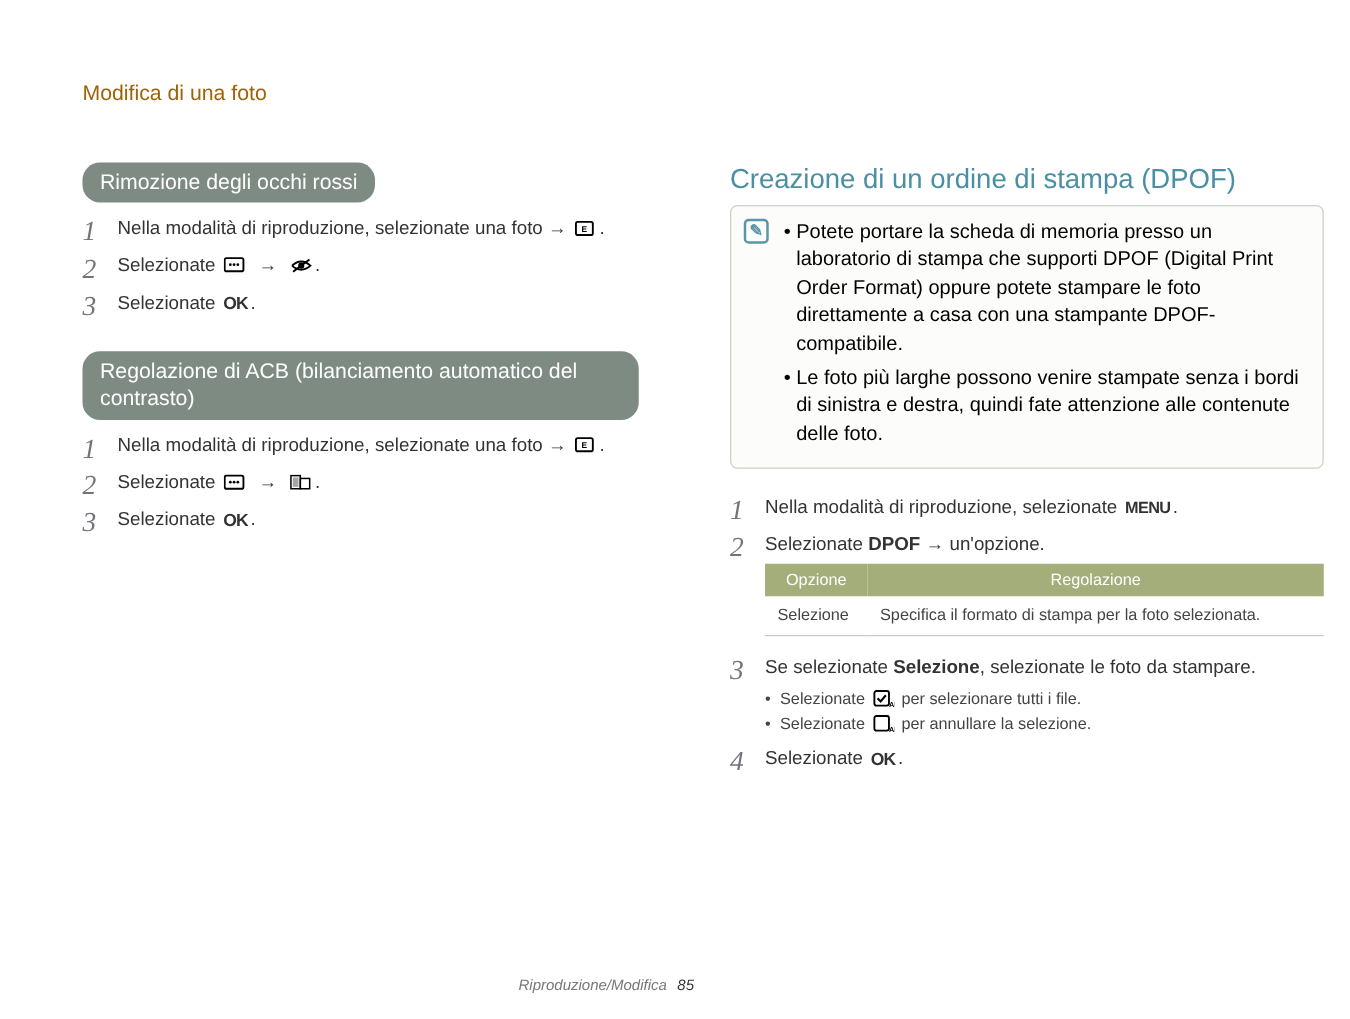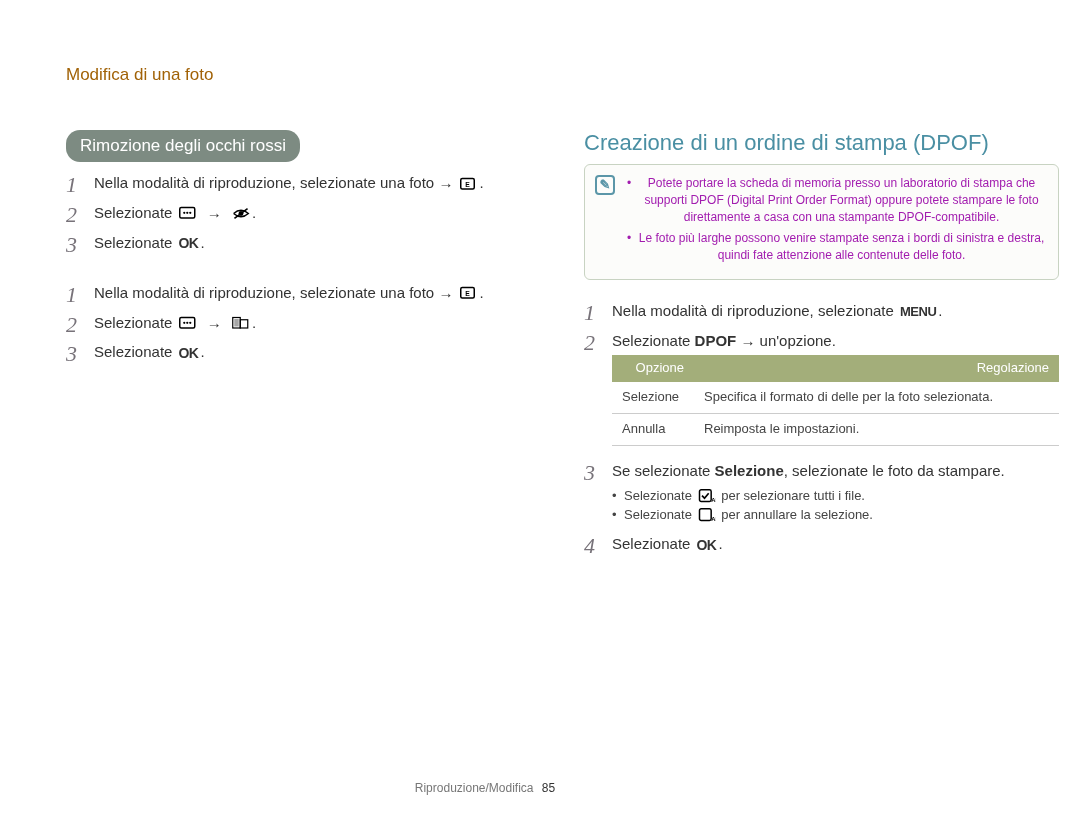--- a/index.html
+++ b/index.html
@@ -71,24 +71,23 @@
       border: 2px solid #5b96a8;
       border-radius: 4px;
       color: #5b96a8;
       font-size: 13px;
       font-weight: bold;
       text-align: center;
       line-height: 16px;
     }
     .note-box ul {
       list-style: none;
-      font-size: 12px;
-      color: #a21caf;
+      font-size: 16px;
+      color: #000000;
       line-height: 1.4;
-      text-align: center;
     }
     .note-box ul li {
       position: relative;
       padding-left: 10px;
       margin-bottom: 5px;
     }
     .note-box ul li:before {
       content: "•";
       position: absolute;
       left: 0;
@@ -148,21 +147,21 @@
     table.options {
       width: 100%;
       border-collapse: collapse;
       font-size: 13px;
       margin: 4px 0 14px 0;
     }
     table.options th {
       background: #a3ae7a;
       color: #fff;
       font-weight: 400;
-      text-align: right;
+      text-align: center;
       padding: 4px 10px;
     }
     table.options td {
       border-bottom: 1px solid #ccc;
       padding: 6px 10px;
       color: #444;
     }
     table.options th:first-child,
     table.options td:first-child {
       width: 82px;
@@ -185,20 +184,21 @@
       top: 0;
     }
     .footer {
       position: absolute;
       bottom: 20px;
       left: 0;
       width: 970px;
       text-align: center;
       font-size: 12px;
       color: #777;
+      font-style: italic;
     }
     .footer .pg { color: #333; margin-left: 5px; }
   </style>
 </head>
 <body>
 
 <div class="breadcrumb">Modifica di una foto</div>
 
 <div class="col-left">
 
@@ -233,20 +233,21 @@
       </span><span>.</span>
     </li>
     <li>
       <span>Selezionate</span>
       <span class="glyph glyph-ok">OK</span><span>.</span>
     </li>
   </ol>
 
   <div style="height:10px"></div>
 
+  <div class="pill">Regolazione di ACB (bilanciamento automatico del contrasto)</div>
   <ol class="steps">
     <li>
       <span>Nella modalità di riproduzione, selezionate una foto →</span>
       <span class="glyph">
         <svg class="svg-icon" viewBox="0 0 24 18">
             <rect x="1" y="1" width="18" height="14" rx="2" fill="none" stroke="#000" stroke-width="2"></rect>
             <text x="10" y="12" text-anchor="middle" font-size="9" font-weight="bold" fill="#000">E</text>
           </svg>
       </span><span>.</span>
     </li>
@@ -298,25 +299,21 @@
       <table class="options">
         <thead>
           <tr>
             <th>Opzione</th>
             <th>Regolazione</th>
           </tr>
         </thead>
         <tbody>
           <tr>
             <td>Selezione</td>
-            <td>Specifica il formato di delle per la foto selezionata.</td>
-          </tr>
-          <tr>
-            <td>Annulla</td>
-            <td>Reimposta le impostazioni.</td>
+            <td>Specifica il formato di stampa per la foto selezionata.</td>
           </tr>
         </tbody>
       </table>
     </li>
     <li>
       <span>Se selezionate </span><b>Selezione</b><span>, selezionate le foto da stampare.</span>
       <ul class="sub-bullets">
         <li>
           <span>Selezionate </span>
           <span class="glyph">

